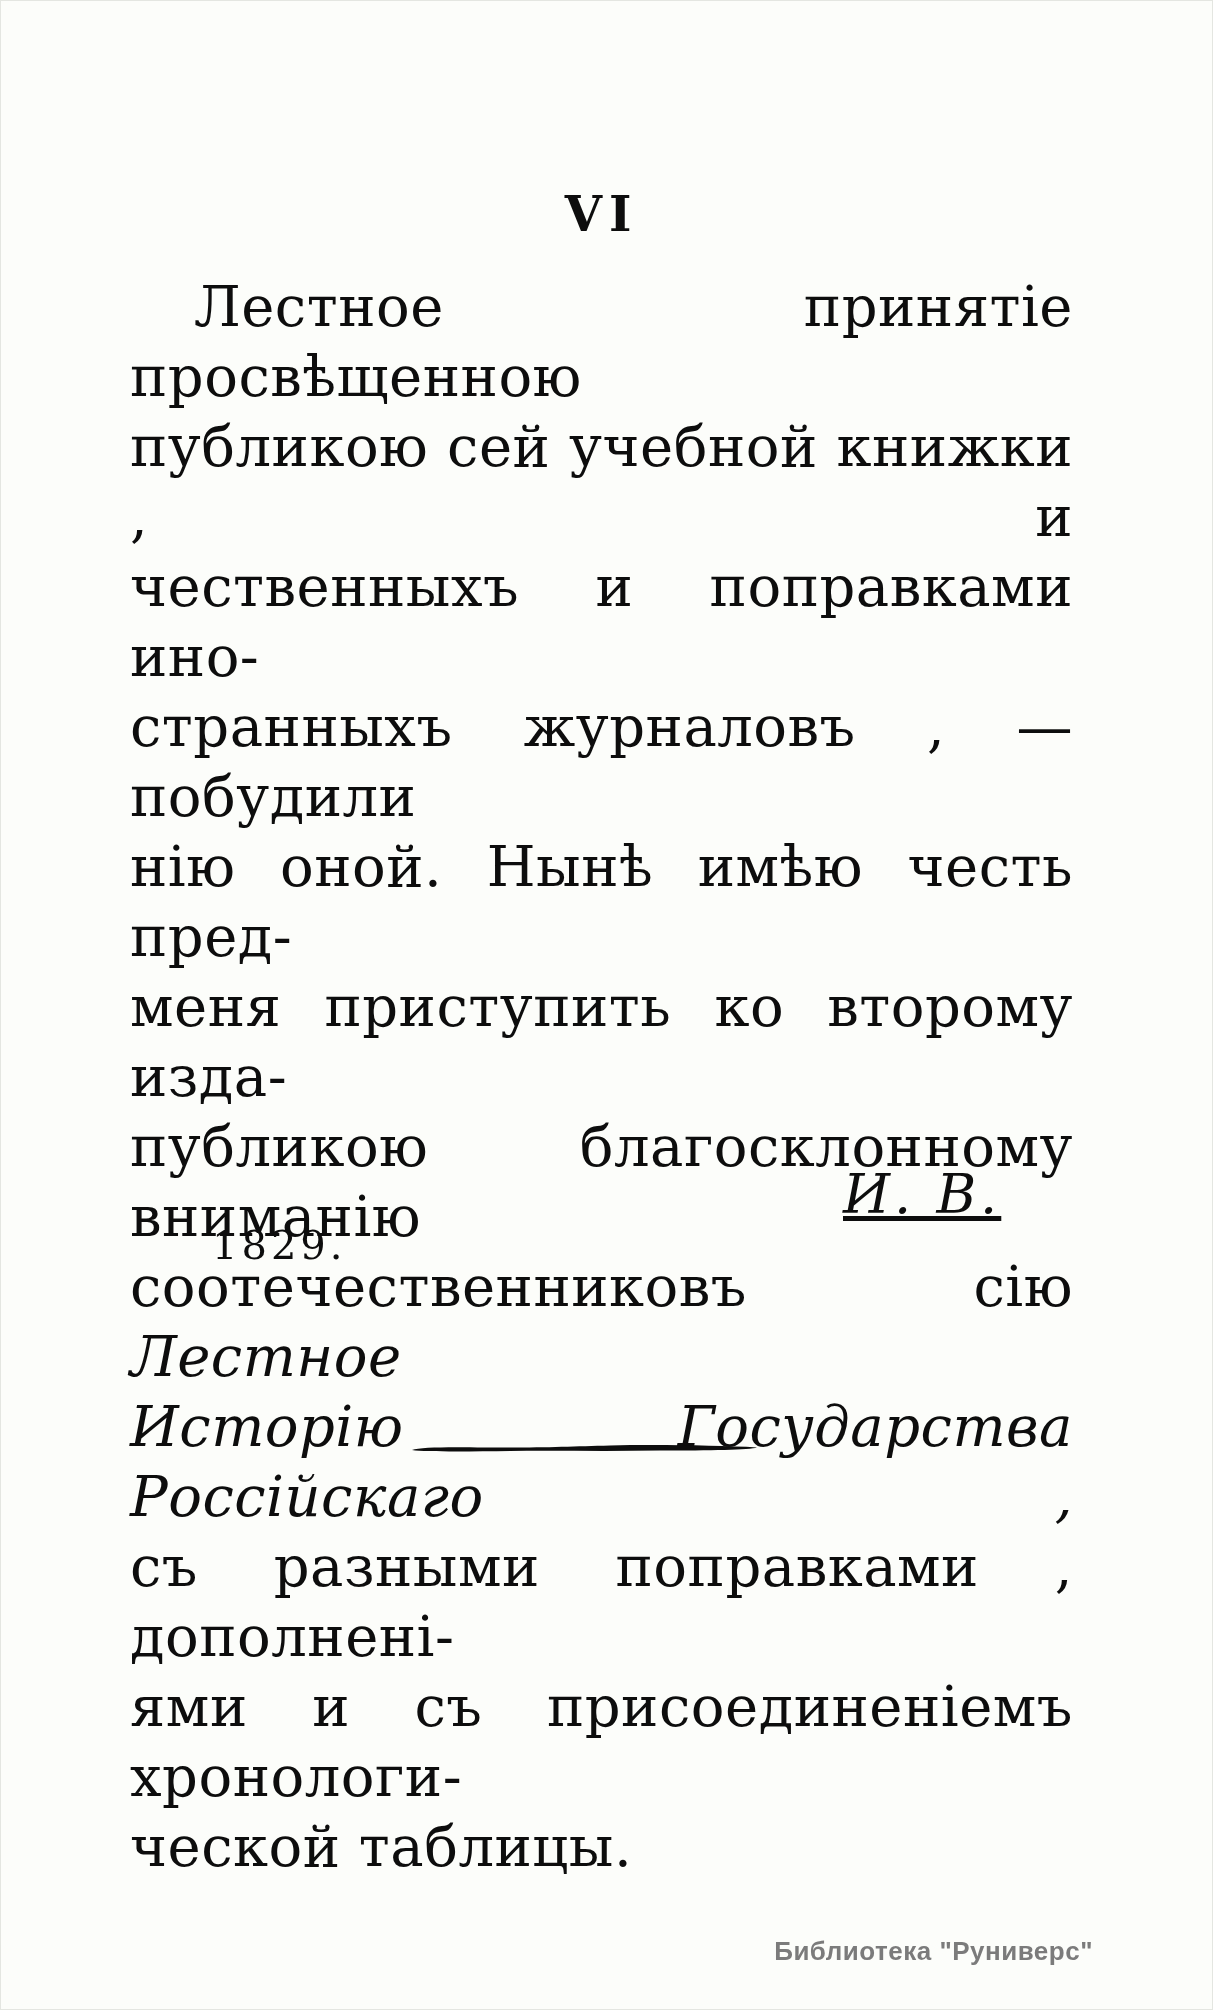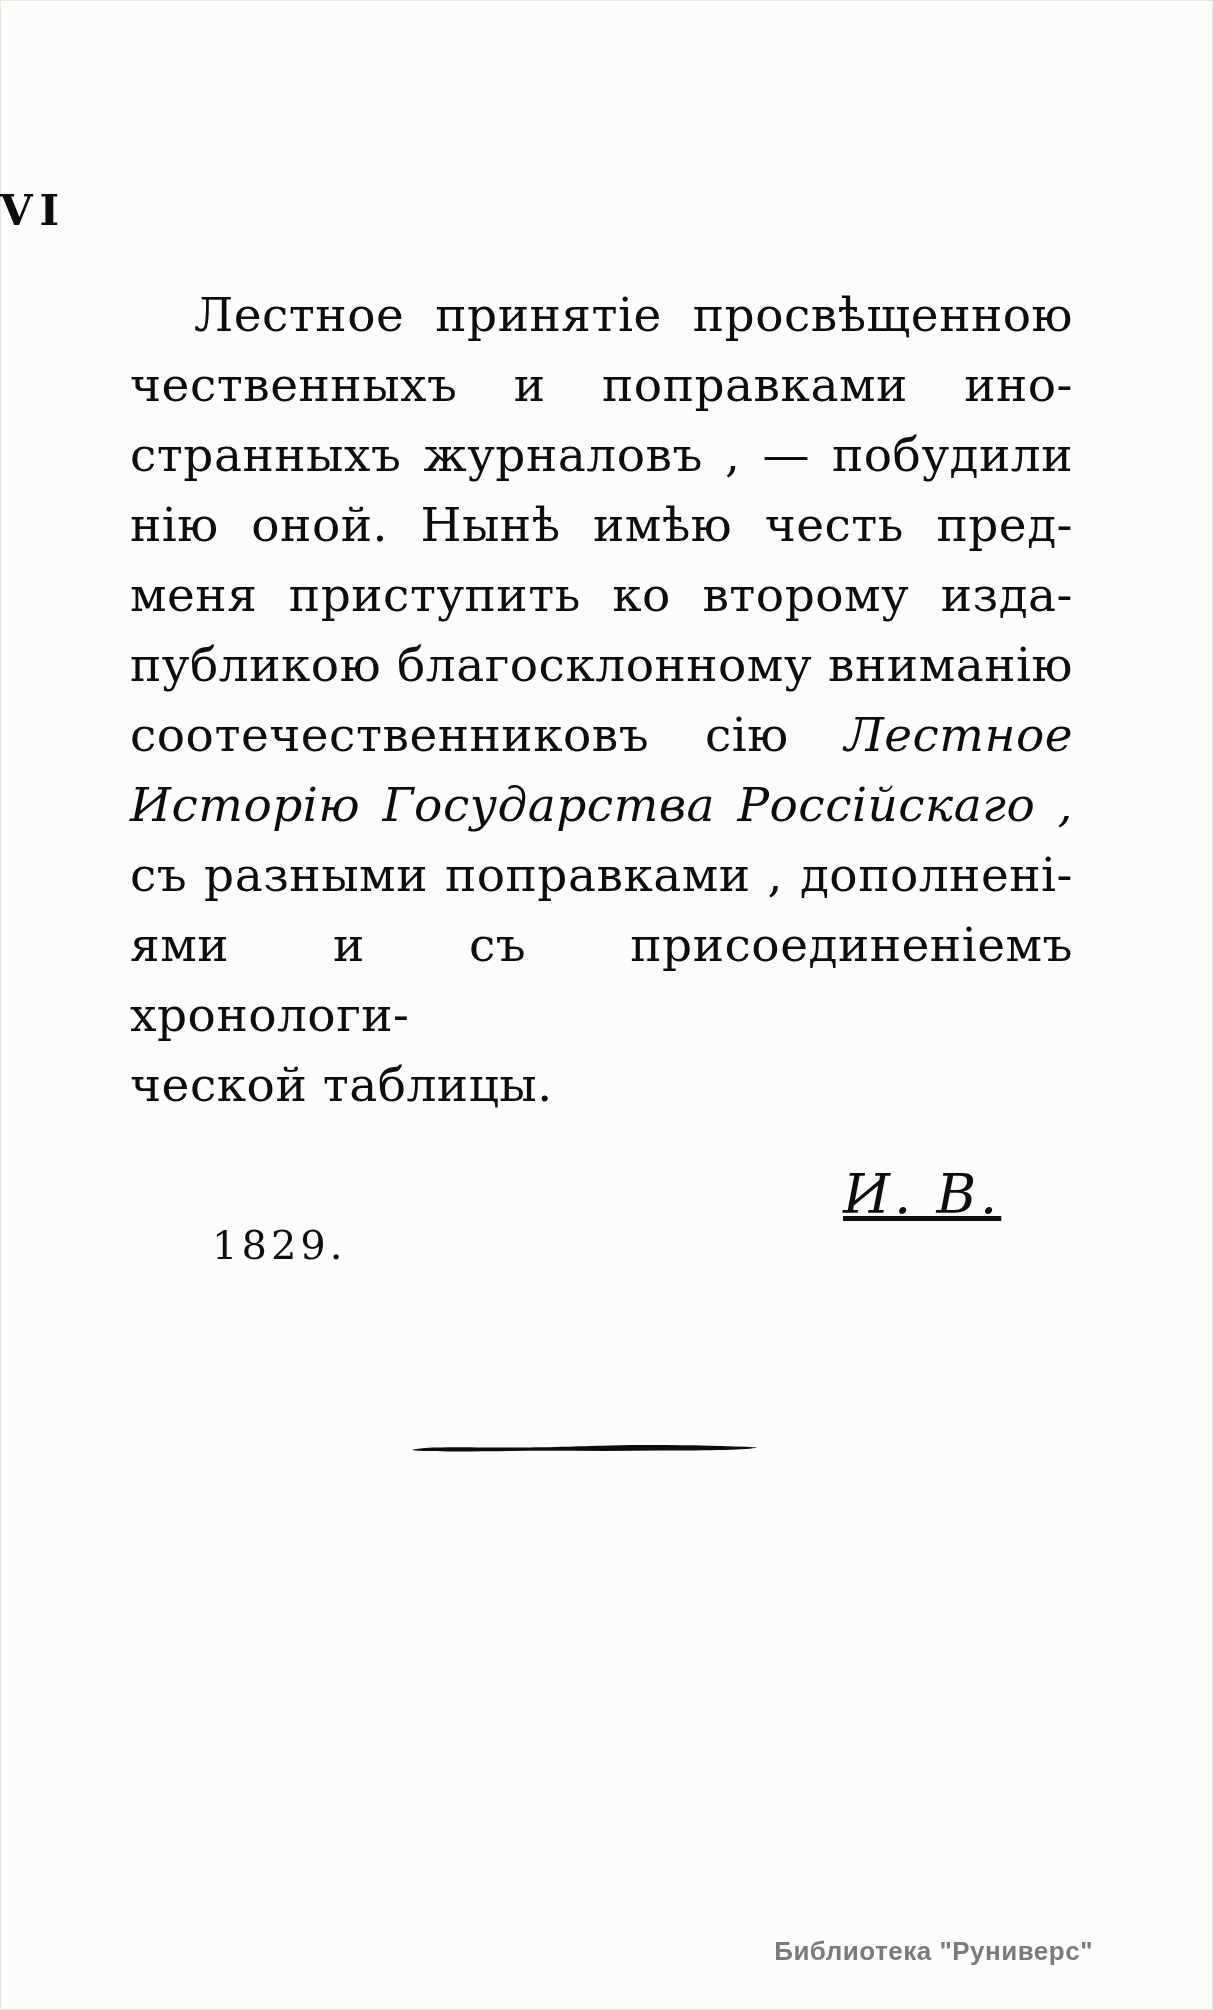--- a/index.html
+++ b/index.html
@@ -19,30 +19,31 @@
     background: var(--paper, #fcfdfa);
     box-shadow: inset 0 0 0 1px #e4e6e1;
     overflow: hidden;
     color: var(--ink, #0d0d0d);
   }
   .page-number {
     position: absolute;
     top: 186px;
     left: 0;
     right: 10px;
-    font-size: 42px;
+    text-align: center;
+    font-size: 48px;
     font-weight: bold;
     letter-spacing: 7px;
   }
   .preface {
     position: absolute;
     left: 130px;
-    top: 280px;
+    top: 272px;
     width: 943px;
-    font-size: 47px;
+    font-size: 56px;
     line-height: 70px;
     letter-spacing: 0.5px;
   }
   .text-line {
     text-align: justify;
     text-align-last: justify;
     white-space: normal;
   }
   .text-line:first-child {
     text-indent: 64px;
@@ -89,20 +90,21 @@
 </style>
 </head>
 <body>
 
 <div class="page">
 
   <div class="page-number">VI</div>
 
   <div class="preface">
       <div class="text-line"><span>Лестное принятіе просвѣщенною</span></div>
+      <div class="text-line"><span>публикою сей учебной книжки , и</span></div>
       <div class="text-line"><span>чественныхъ и поправками ино-</span></div>
       <div class="text-line"><span>странныхъ журналовъ , — побудили</span></div>
       <div class="text-line"><span>нію оной. Нынѣ имѣю честь пред-</span></div>
       <div class="text-line"><span>меня приступить ко второму изда-</span></div>
       <div class="text-line"><span>публикою благосклонному вниманію</span></div>
       <div class="text-line"><span>соотечественниковъ сію </span><span class="italic">Лестное</span></div>
       <div class="text-line"><span class="italic">Исторію Государства Россійскаго ,</span></div>
       <div class="text-line"><span>съ разными поправками , дополнені-</span></div>
       <div class="text-line"><span>ями и съ присоединеніемъ хронологи-</span></div>
       <div class="text-line"><span>ческой таблицы.</span></div>

